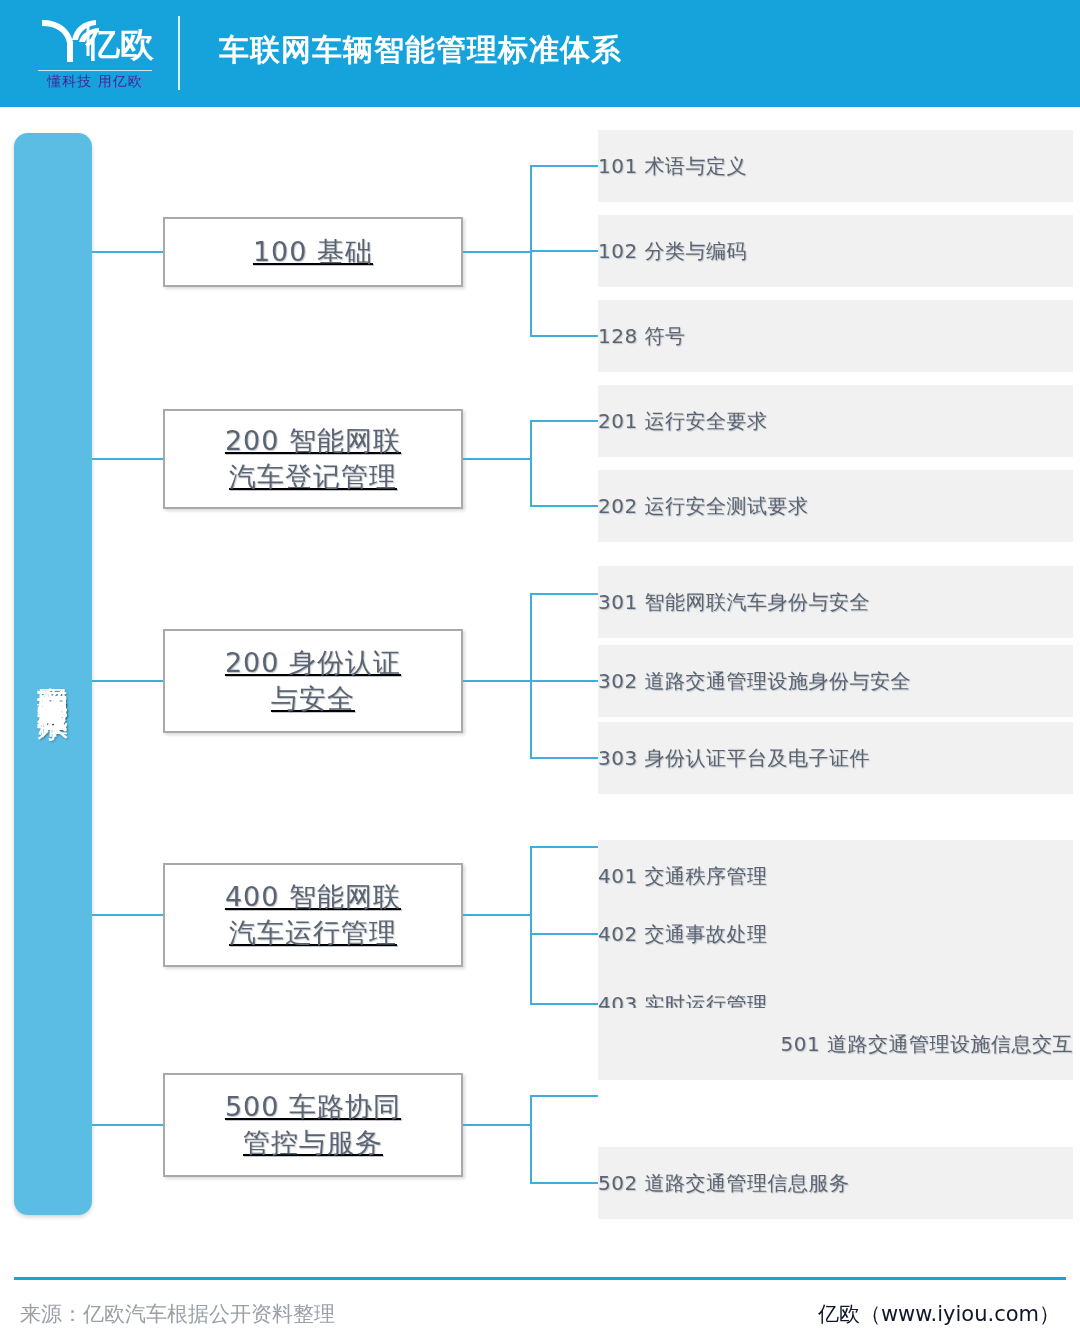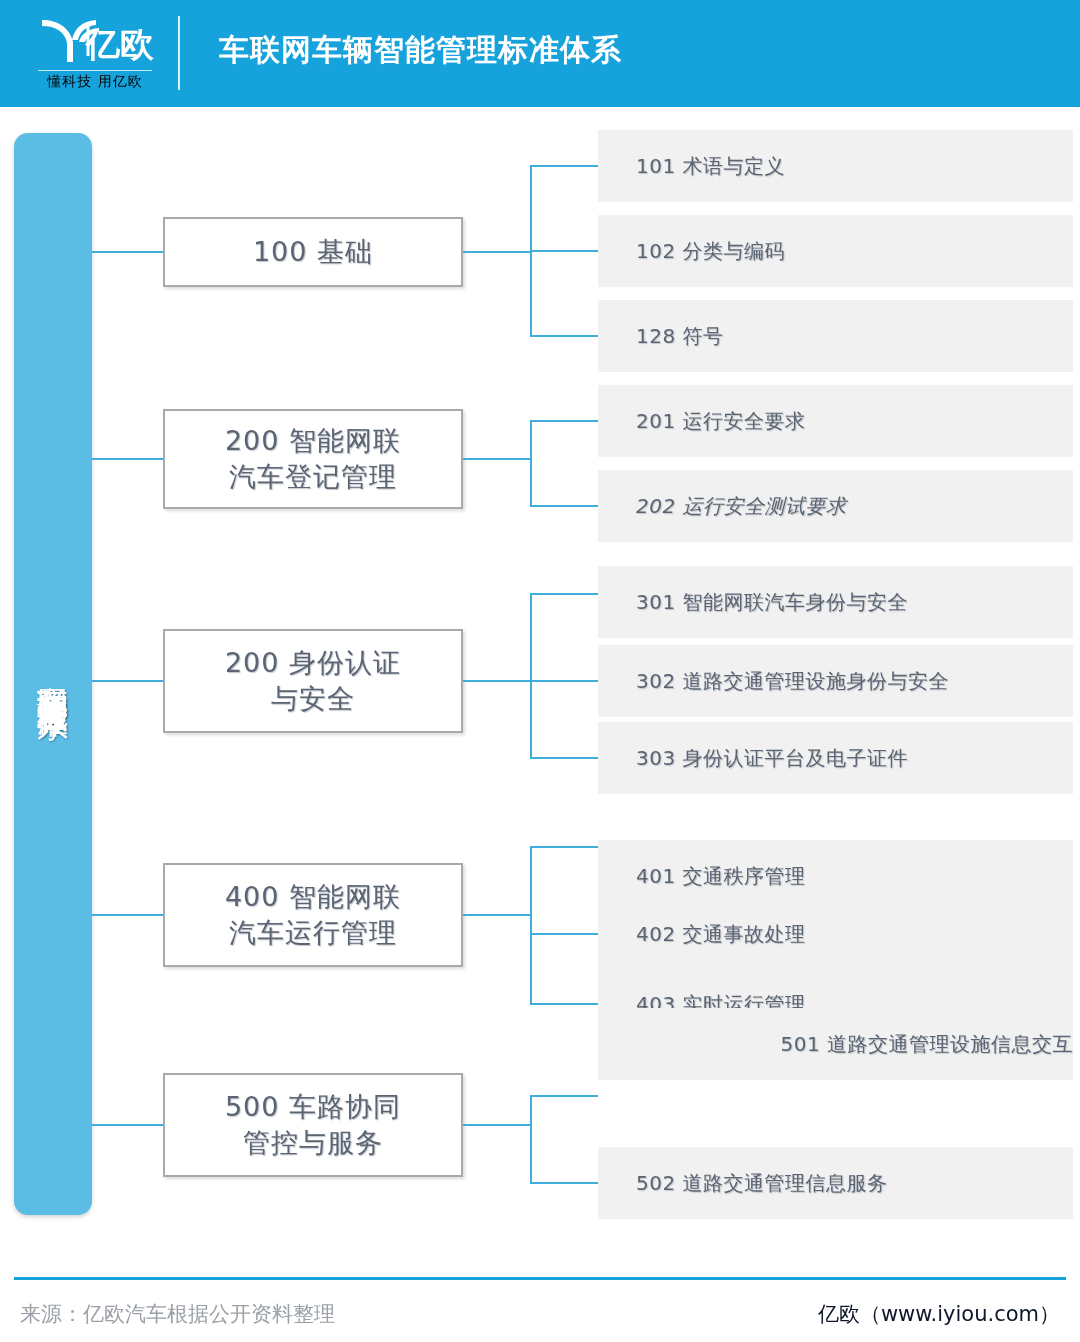--- a/index.html
+++ b/index.html
@@ -36,21 +36,21 @@
     position: absolute;
     left: 2px; top: 56px;
     width: 114px; height: 1px;
     background: rgba(255,255,255,.75);
   }
   #logo-tagline {
     position: absolute;
     left: 0; top: 59px;
     width: 118px;
     text-align: center;
-    color: #000000;
+    color: #4c1d95;
     font-size: 14px;
     letter-spacing: 1px;
     font-family: "DejaVu Sans", sans-serif;
   }
   #header-divider {
     position: absolute;
     left: 178px; top: 16px;
     width: 2px; height: 74px;
     background: rgba(255,255,255,.85);
   }
@@ -108,20 +108,21 @@
     position: absolute;
     left: 163px;
     width: 300px;
     border: 2px solid #A9A9A9;
     background: #ffffff;
     box-sizing: border-box;
     display: flex;
     align-items: center;
     justify-content: center;
     box-shadow: 2px 2px 3px rgba(0,0,0,.14);
+    text-decoration: underline;
   }
   .l2-text {
     color: #5A6472;
     font-size: 27px;
     line-height: 36px;
     text-align: center;
     letter-spacing: 1px;
     font-family: "DejaVu Sans", sans-serif;
     text-shadow: 1px 1px 1px rgba(80,90,105,.35);
     white-space: pre-line;
@@ -134,21 +135,20 @@
     width: 475px;
     height: 72px;
     background: #F1F1F1;
     display: flex;
     align-items: center;
   }
   .l3-text {
     color: #5A6472;
     font-size: 20px;
     letter-spacing: .5px;
-    padding-left: 38px;
     font-family: "DejaVu Sans", sans-serif;
     text-shadow: 1px 1px 1px rgba(80,90,105,.30);
     white-space: nowrap;
   }
 
   
   #footer-rule {
     position: absolute;
     left: 14px; top: 1277px;
     width: 1052px; height: 3px;
@@ -222,21 +222,21 @@
       <div class="l2-text">200  智能网联
 汽车登记管理</div>
     </div>
     <div class="hline" style="left:463px; top:458px; width:69px;"></div>
     <div class="vline" style="left:530px; top:420px; height:87px;"></div>
     <div class="hline" style="left:530px; top:420px; width:68px;"></div>
     <div class="l3-box" style="top:385px;">
       <div class="l3-text">201  运行安全要求</div>
     </div>
     <div class="hline" style="left:530px; top:505px; width:68px;"></div>
-    <div class="l3-box" style="top:470px;font-style:italic;">
+    <div class="l3-box" style="top:470px;">
       <div class="l3-text">202  运行安全测试要求</div>
     </div>
     <div class="hline" style="left:92px; top:680px; width:71px;"></div>
     <div class="l2-box" style="top:629px; height:104px;">
       <div class="l2-text">200  身份认证
 与安全</div>
     </div>
     <div class="hline" style="left:463px; top:680px; width:69px;"></div>
     <div class="vline" style="left:530px; top:593px; height:166px;"></div>
     <div class="hline" style="left:530px; top:593px; width:68px;"></div>

